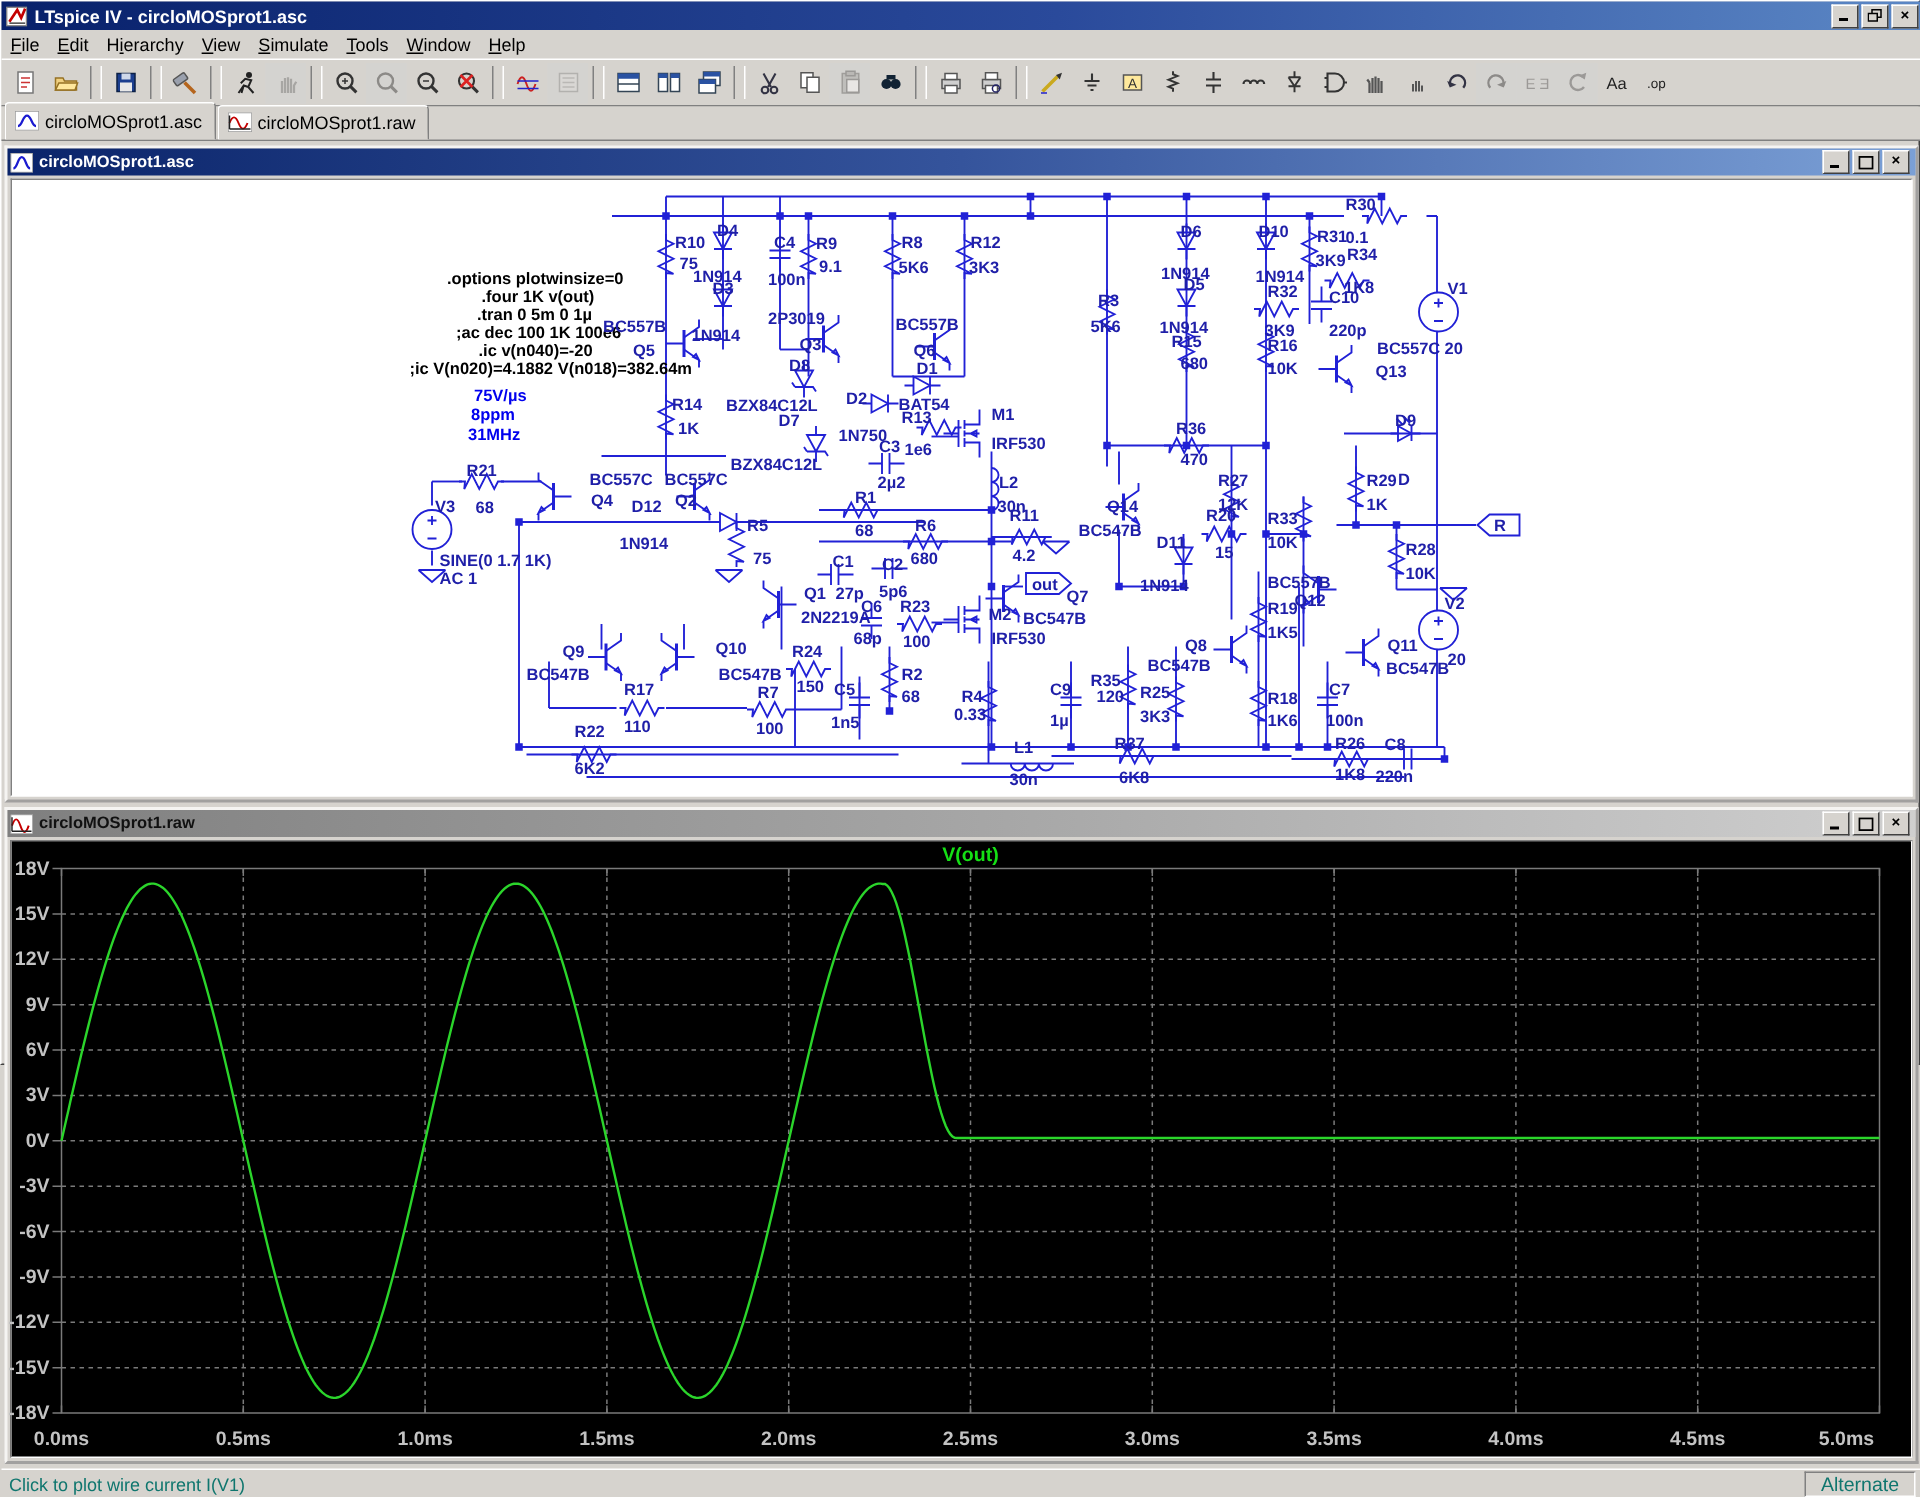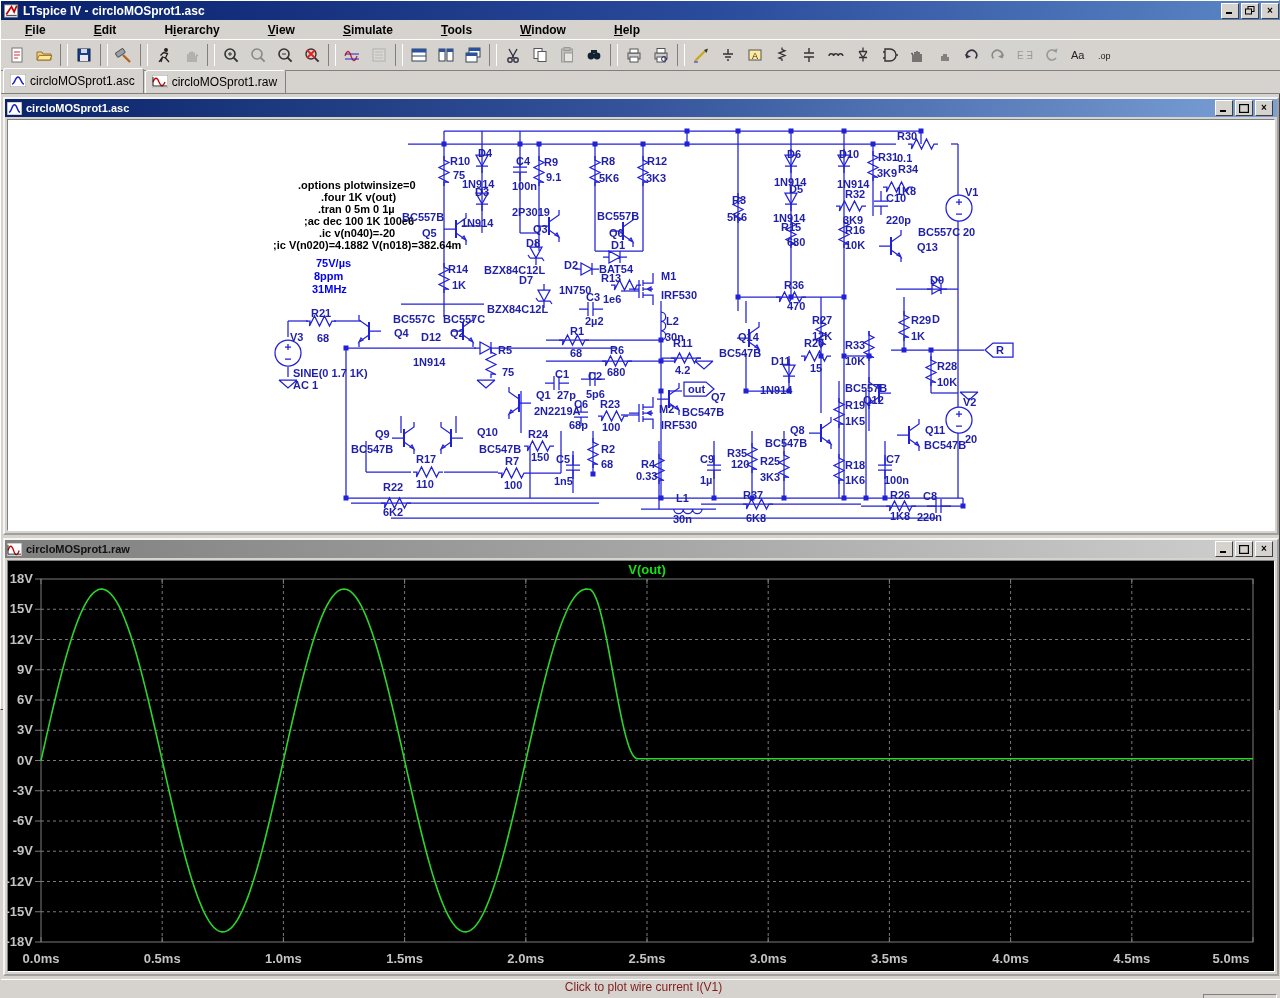--- a/index.html
+++ b/index.html
@@ -5,41 +5,41 @@
   html,body{margin:0;padding:0;background:#D6D3CE;}
   body{width:1280px;height:998px;overflow:hidden;font-family:"Liberation Sans",sans-serif;}
   #app{position:relative;width:1280px;height:710px;background:#D6D3CE;box-sizing:border-box;border:1px solid #404040;border-top-color:#fff;border-left-color:#fff;}
   
   #titlebar{position:absolute;left:0;top:0;width:1280px;height:19px;background:linear-gradient(90deg,#08216b 0%,#2a4a9b 55%,#5b87c5 100%);display:flex;align-items:center;color:#fff;font-size:12px;font-weight:bold;}
   #titlebar .ticon{width:15px;height:14px;margin:0 4px 0 3px;}
   .wbtns{margin-left:auto;display:flex;padding-right:2px;}
   .winbtn{width:16px;height:14px;background:#D6D3CE;border:1px solid;border-color:#fff #404040 #404040 #fff;margin-left:2px;display:flex;align-items:center;justify-content:center;color:#000;font-size:10px;line-height:10px;font-weight:bold;}
   .winbtn svg{display:block}
   #menubar{position:absolute;left:0;top:19px;width:1280px;height:19px;background:#D6D3CE;display:flex;align-items:center;font-size:12px;color:#000;border-bottom:1px solid #D6D3CE;}
-  .menu-item{padding:2px 24px;font-weight:bold;} .menu-item u{text-decoration:underline;}
+  .menu-item{padding:2px 6px;} .menu-item u{text-decoration:underline;}
   #toolbar{position:absolute;left:0;top:38px;width:1280px;height:32px;background:#D6D3CE;border-top:1px solid #fff;border-bottom:1px solid #808080;display:flex;align-items:center;padding-left:2px;box-sizing:border-box;}
   .toolbtn{width:25px;height:25px;display:flex;align-items:center;justify-content:center;background:#D6D3CE;border:1px solid #D6D3CE;}
   .toolbtn.disabled{opacity:.45;filter:grayscale(1);}
   .tsep{width:6px;height:22px;border-left:1px solid #808080;border-right:1px solid #fff;margin:0 2px 0 3px;}
   #tabbar{position:absolute;left:0;top:70px;width:1280px;height:23px;background:#D6D3CE;display:flex;align-items:flex-end;padding-left:2px;border-bottom:1px solid #808080;box-sizing:border-box;}
   .tab{display:flex;align-items:center;gap:4px;font-size:12px;color:#000;background:#D6D3CE;border:1px solid #808080;border-bottom:none;border-top-color:#fff;border-left-color:#fff;border-radius:3px 3px 0 0;padding:2px 8px 3px 6px;height:17px;margin-right:1px;}
   .tab.active{height:19px;background:#D6D3CE;position:relative;}
   
   .childwin{position:absolute;left:2px;width:1276px;background:#D6D3CE;border:2px outset #f5f4f2;box-sizing:border-box;}
   #schwin{top:96px;height:438px;}
   #rawwin{top:537px;height:438px;}
   .ctitle{height:18px;display:flex;align-items:center;font-size:11px;font-weight:bold;padding:0 2px;}
   .ctitle.active{background:linear-gradient(90deg,#0a246a 0%,#35549c 50%,#7ba0d6 100%);color:#fff;}
   .ctitle.inactive{background:linear-gradient(90deg,#7f7f7f 0%,#a9a9a9 55%,#cfcfcf 100%);color:#111;}
   .ctitle .ticon{width:15px;height:13px;margin-right:4px;}
   .cbody{position:absolute;left:2px;right:2px;top:20px;bottom:2px;border:1px solid #808080;border-bottom-color:#fff;border-right-color:#fff;box-sizing:border-box;}
   #schbody{background:#fff;}
   #rawbody{background:#000;}
   
-  #statusbar{position:absolute;left:0;top:978px;width:1280px;height:20px;background:#D6D3CE;border-top:1px solid #fff;display:flex;align-items:center;font-size:12px;color:#7f1d1d;box-sizing:border-box;flex-direction:column;}
+  #statusbar{position:absolute;left:0;top:978px;width:1280px;height:20px;background:#D6D3CE;border-top:1px solid #fff;display:flex;align-items:center;font-size:12px;color:#0f766e;box-sizing:border-box;}
   #statusmsg{padding-left:5px;}
   #statusmode{margin-left:auto;margin-right:4px;width:72px;height:15px;border:1px solid;border-color:#808080 #fff #fff #808080;display:flex;align-items:center;justify-content:center;font-size:13px;}
   
   #ovl{position:absolute;left:0;top:0;width:1280px;height:998px;pointer-events:none;}
 </style>
 </head>
 <body>
 
 <div id="app">
 

